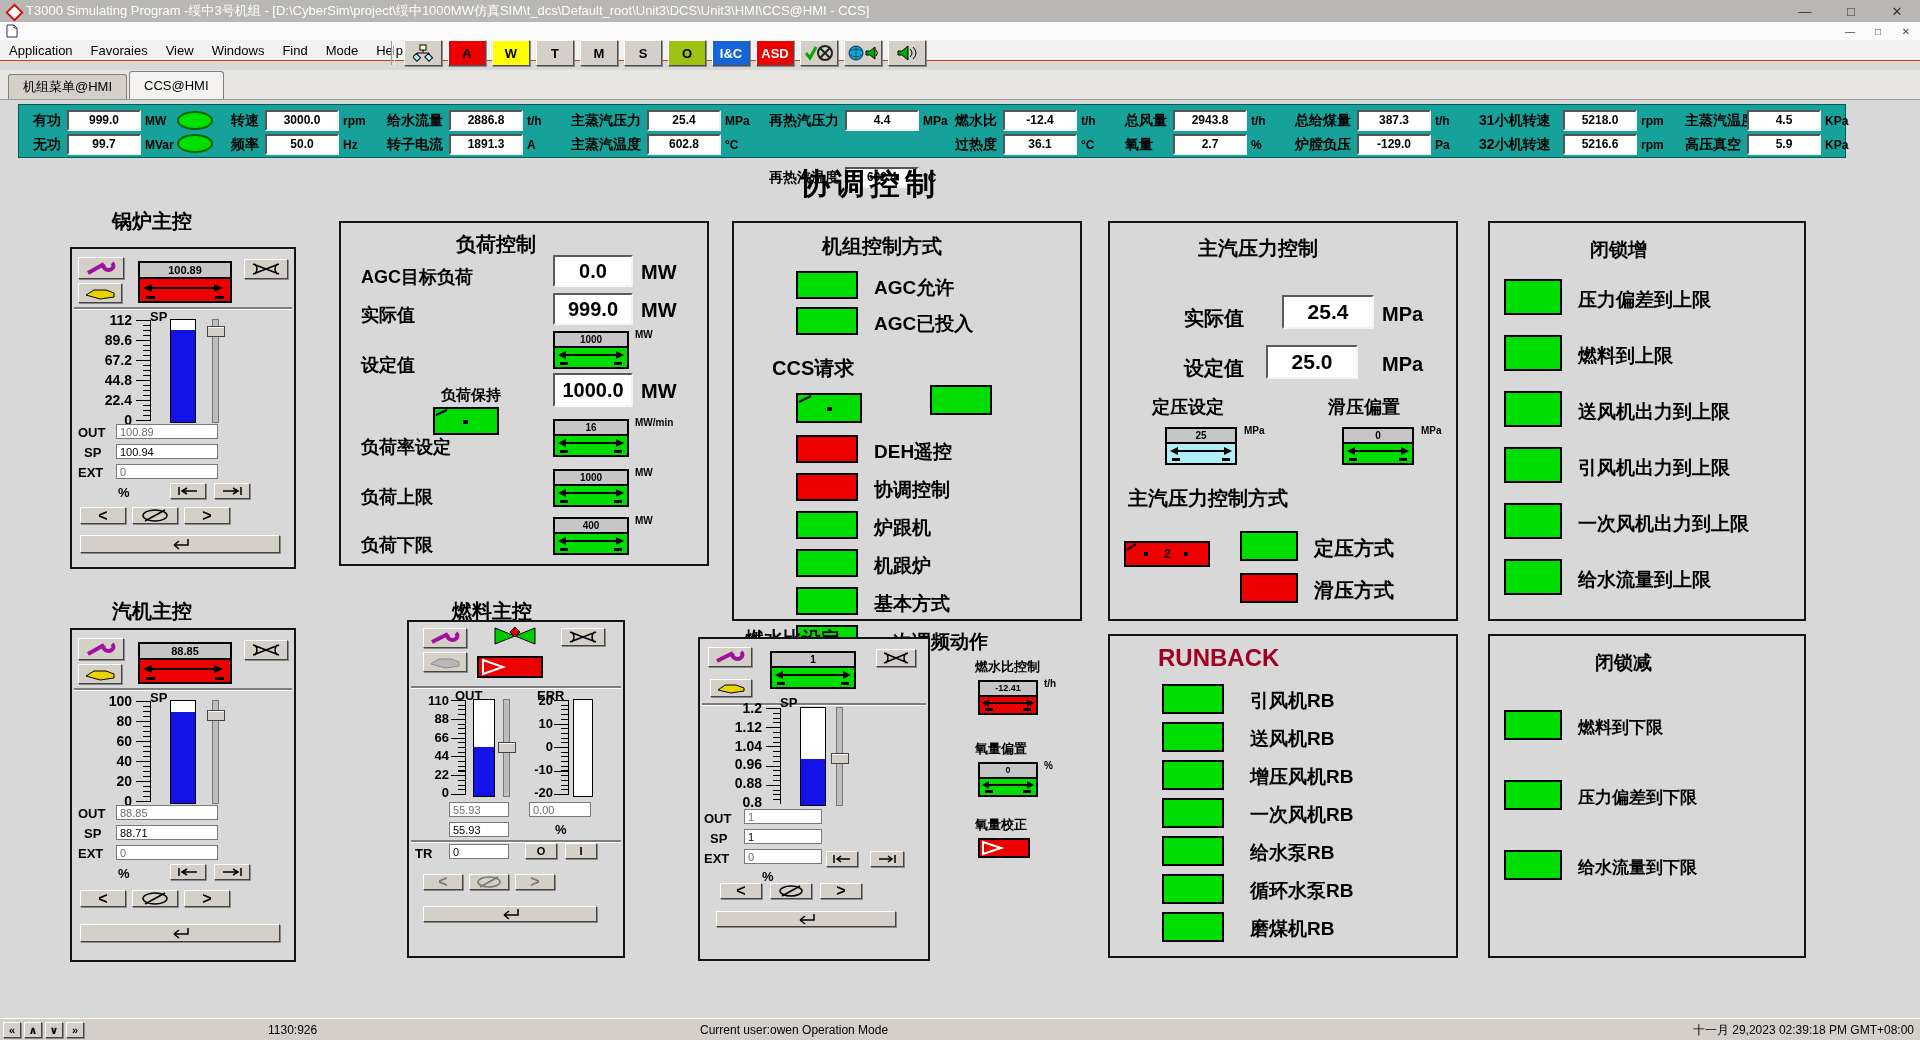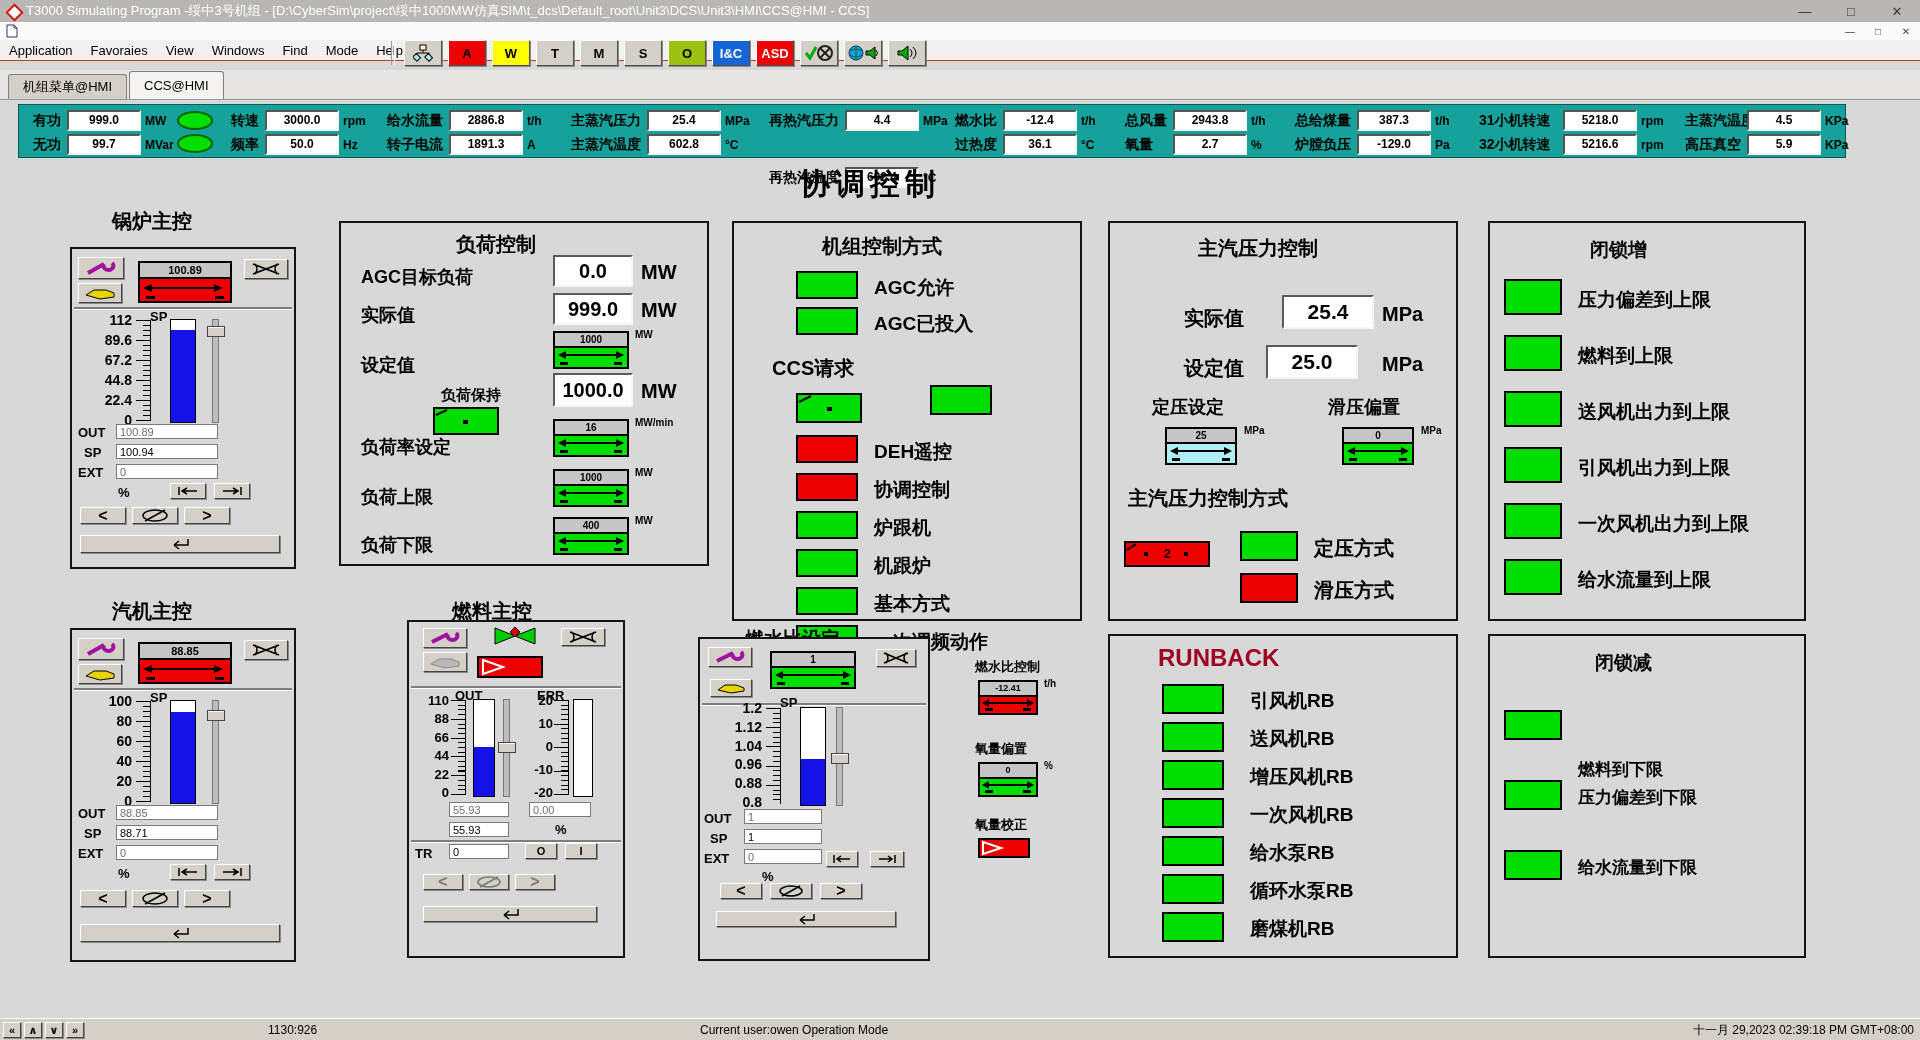--- a/index.html
+++ b/index.html
@@ -925,21 +925,21 @@
       </div>
     </div>
 </div>
 
 <div class="panel" style="left:1488px;top:634px;width:318px;height:324px;">
   <div class="ptitle" style="left:105px;top:14px;font-size:19px;">闭锁减</div>
   <div data-list="dec.items">
 
       <div class="decrow">
         <div class="ind decbox" style="background:#00dd00;"></div>
-        <span class="b15 declabel" style="font-size:17px;margin-top:42px;">燃料到下限</span>
+        <span class="b15 declabel" style="font-size:17px;">燃料到下限</span>
       </div>
 
       <div class="decrow">
         <div class="ind decbox" style="background:#00dd00;"></div>
         <span class="b15 declabel" style="font-size:17px;">压力偏差到下限</span>
       </div>
 
       <div class="decrow">
         <div class="ind decbox" style="background:#00dd00;"></div>
         <span class="b15 declabel" style="font-size:17px;">给水流量到下限</span>

